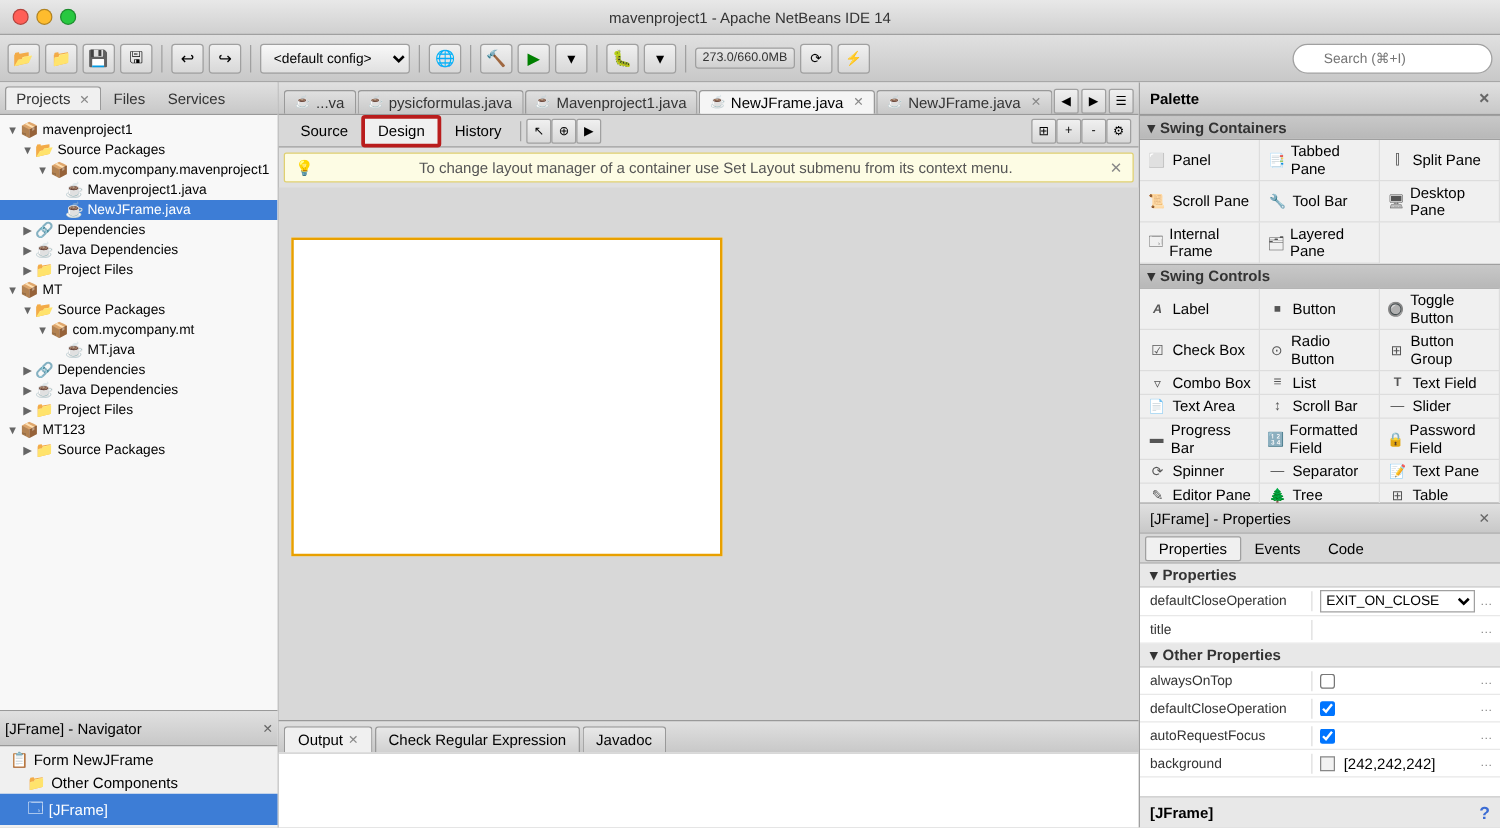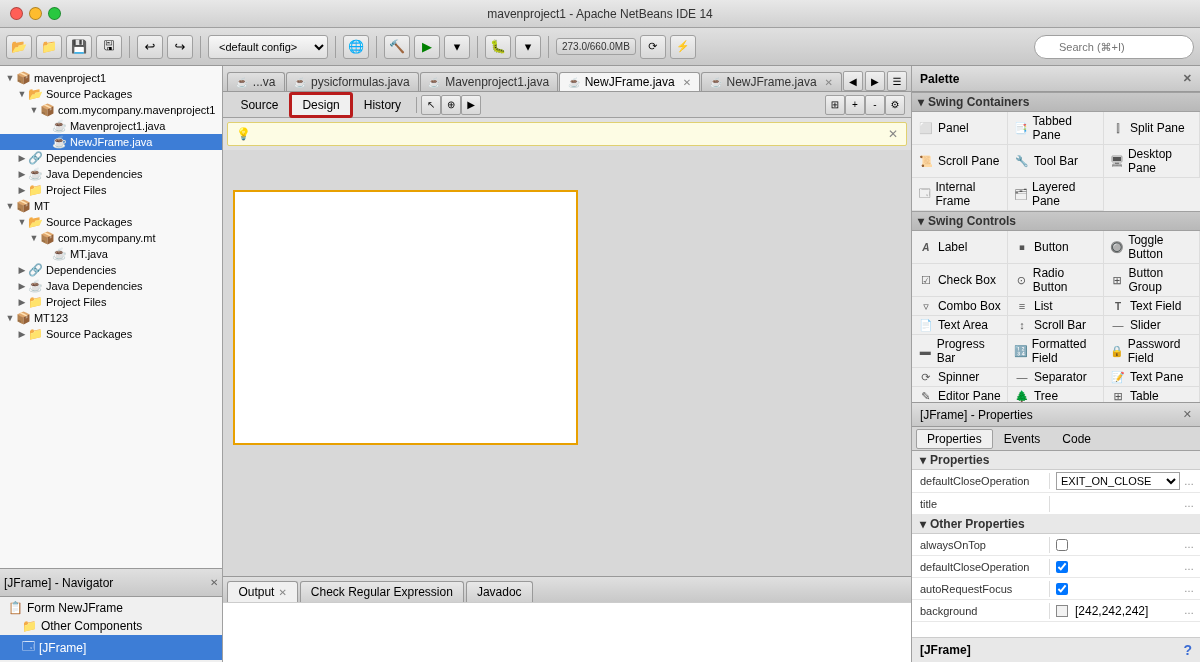--- a/index.html
+++ b/index.html
@@ -473,20 +473,32 @@
   <div class="tb-icon-btn" style="font-size:11px;">⚡</div>
   <div class="search-wrapper">
     <span class="search-icon-overlay">🔍</span>
     <input class="search-box" type="text" placeholder="Search (⌘+I)" style="">
   </div>
 </div>
 
 <div class="main-area">
 
   <div class="left-panel">
+    <div class="panel-tabs">
+      <div class="panel-tab active">
+        <span>Projects</span>
+        <span class="close-x">✕</span>
+      </div>
+      <div class="panel-tab">
+        <span>Files</span>
+      </div>
+      <div class="panel-tab">
+        <span>Services</span>
+      </div>
+    </div>
     <div class="tree-area" style="height:270px;">
 
       <div class="tree-item">
         <span class="indent" style="width:4px;"></span>
         <span class="tree-arrow">▼</span>
         <span class="tree-icon">📦</span>
         <span class="tree-label">mavenproject1</span>
       </div>
       <div class="tree-item">
         <span class="indent" style="width:16px;"></span>
@@ -659,20 +671,21 @@
       <div class="design-tb-btn">▶</div>
       <div style="margin-left:auto;"></div>
       <div class="design-tb-btn">⊞</div>
       <div class="design-tb-btn">+</div>
       <div class="design-tb-btn">-</div>
       <div class="design-tb-btn">⚙</div>
     </div>
 
     <div class="info-bar">
       <span style="color:#c8a000;margin-right:6px;">💡</span>
+      <span>To change layout manager of a container use Set Layout submenu from its context menu.</span>
       <span class="info-close">✕</span>
     </div>
 
     <div class="design-canvas">
       <div class="canvas-frame"></div>
     </div>
 
     <div class="bottom-tabs">
       <div class="bottom-tab active">
         <span>Output</span>

